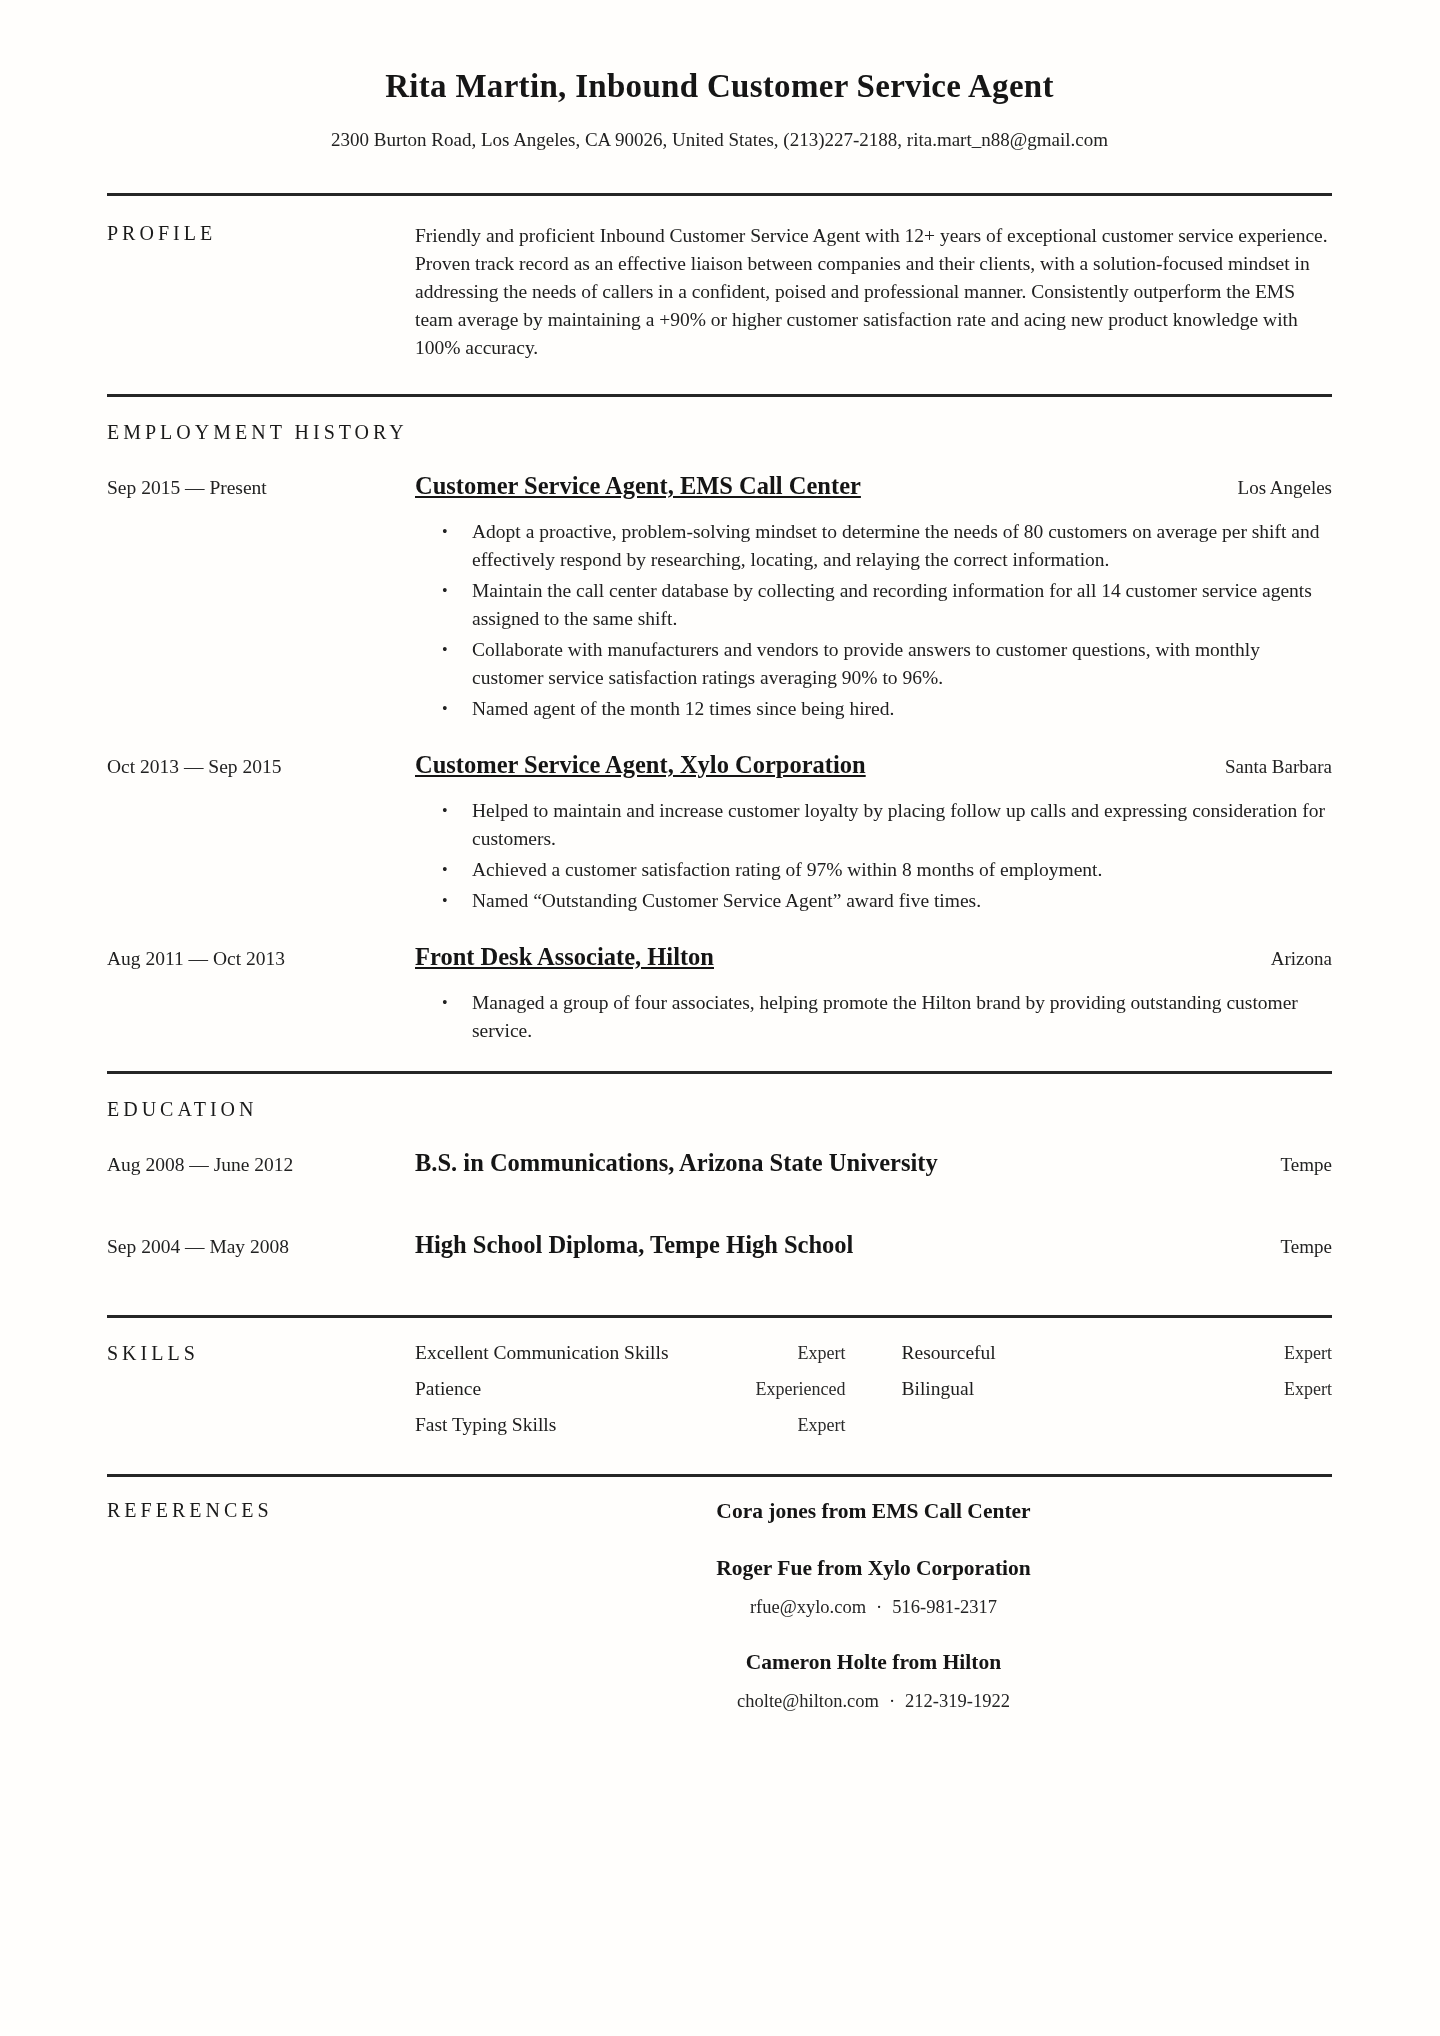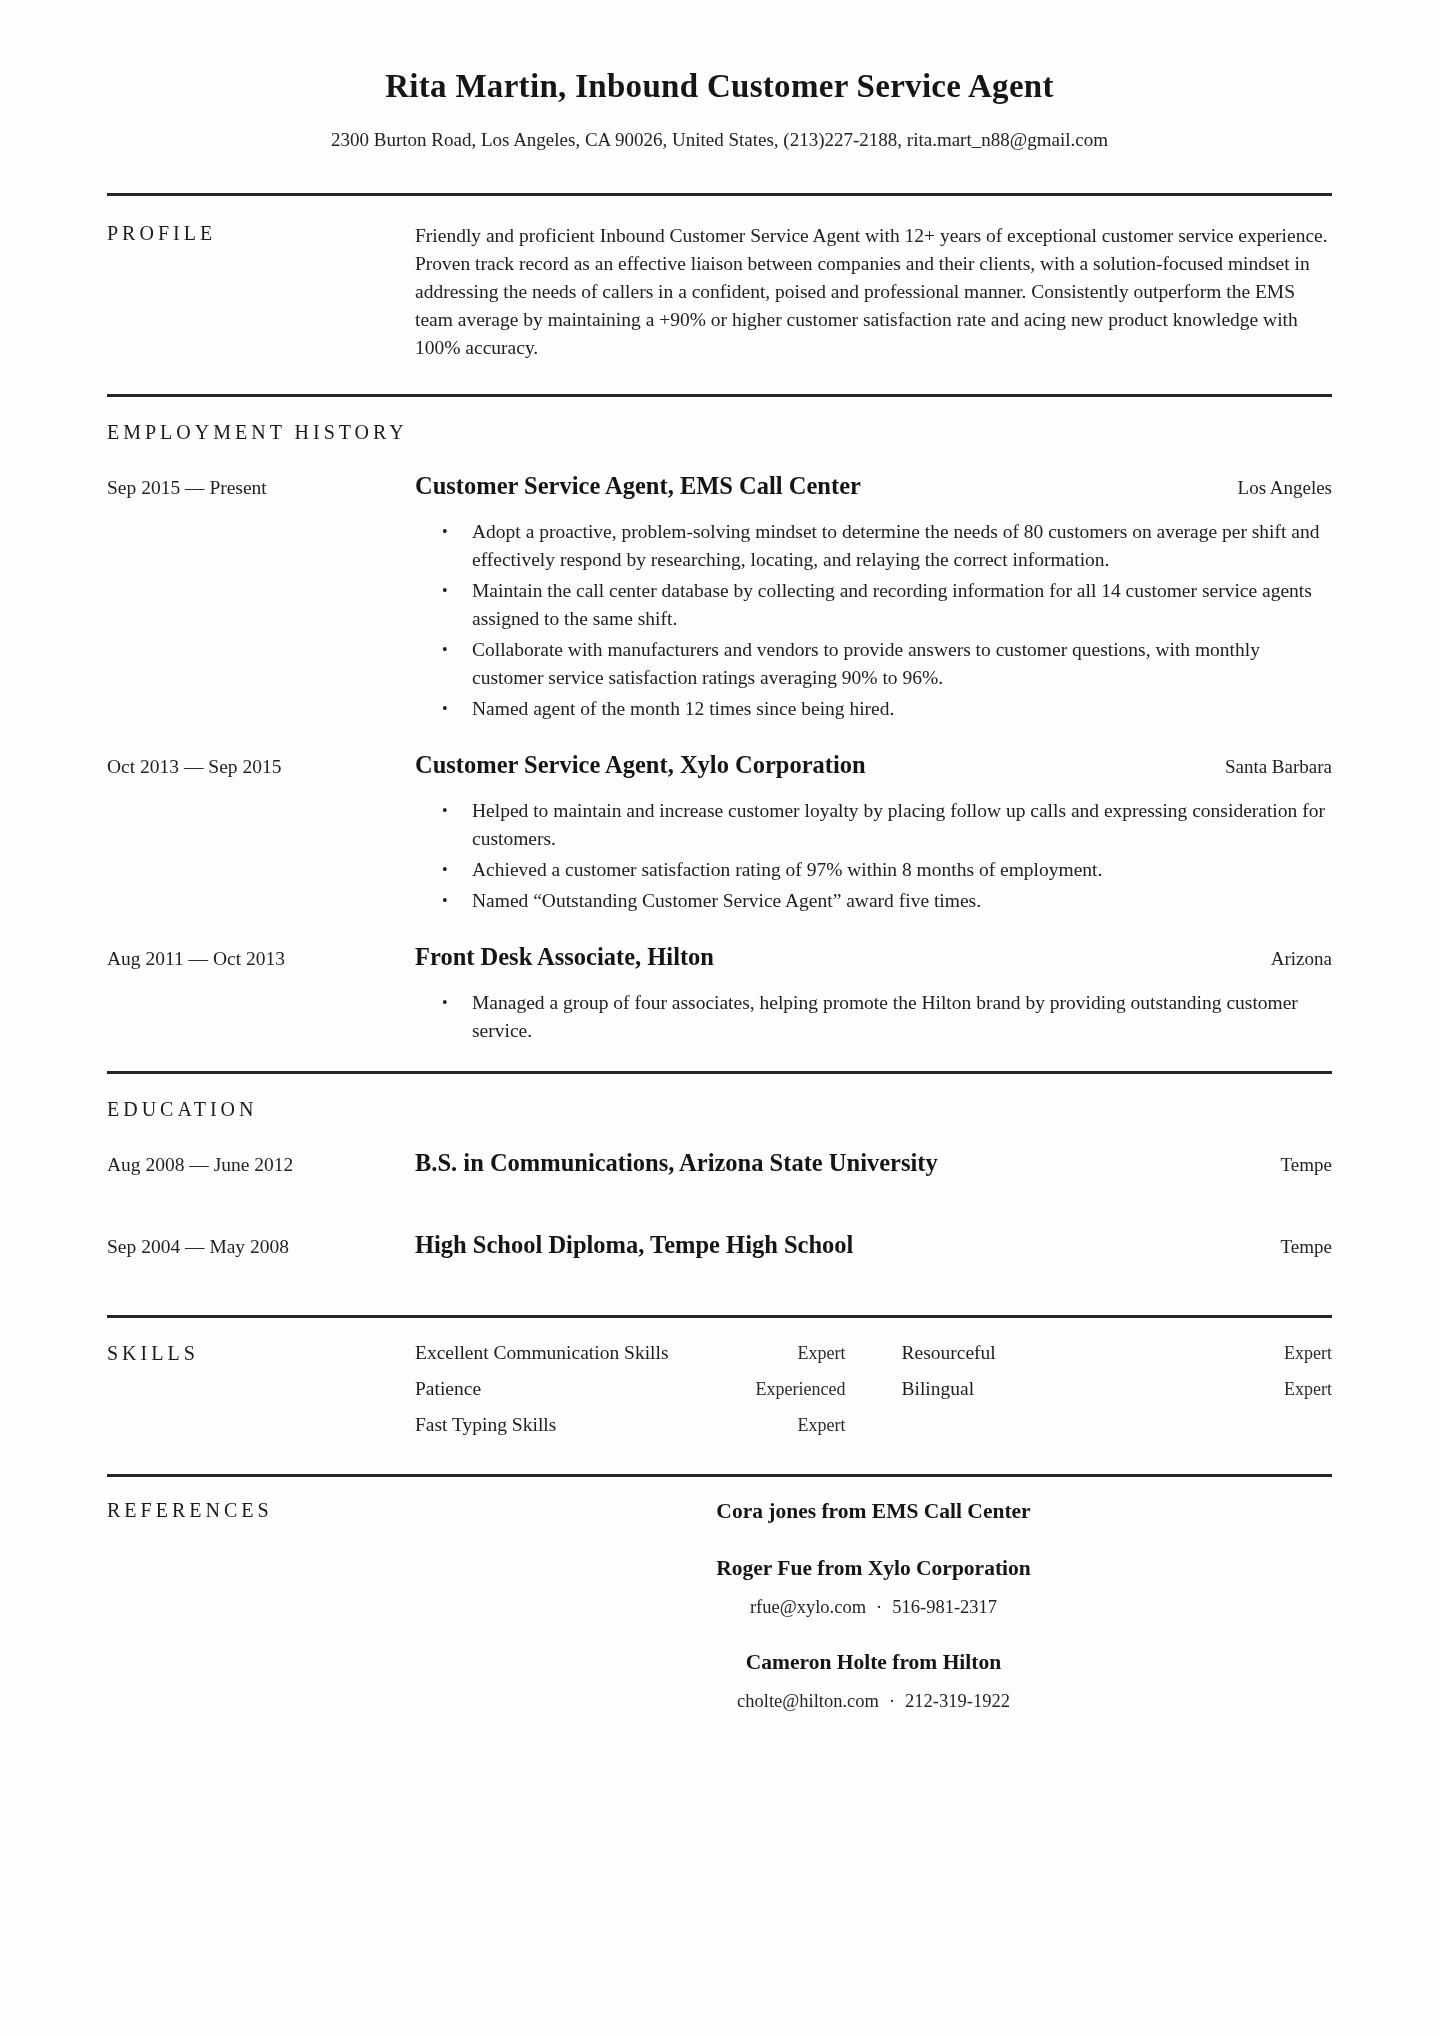--- a/index.html
+++ b/index.html
@@ -67,20 +67,21 @@
     font-size: 19.5px;
     color: #222222;
     padding-top: 5px;
   }
   .job-main { flex: 1; }
   .job-head { display: flex; justify-content: space-between; align-items: baseline; }
   .job-title {
     font-size: 24.5px;
     font-weight: 700;
     color: #151515;
+    text-decoration: underline;
   }
   .job-loc { font-size: 19px; color: #222222; }
   .bullets { list-style: none; margin-top: 18px; }
   .bullet { display: flex; margin-top: 3px; }
   .bullet-dot {
     flex: none;
     width: 57px;
     padding-left: 27px;
     font-size: 16px;
     line-height: 28px;

